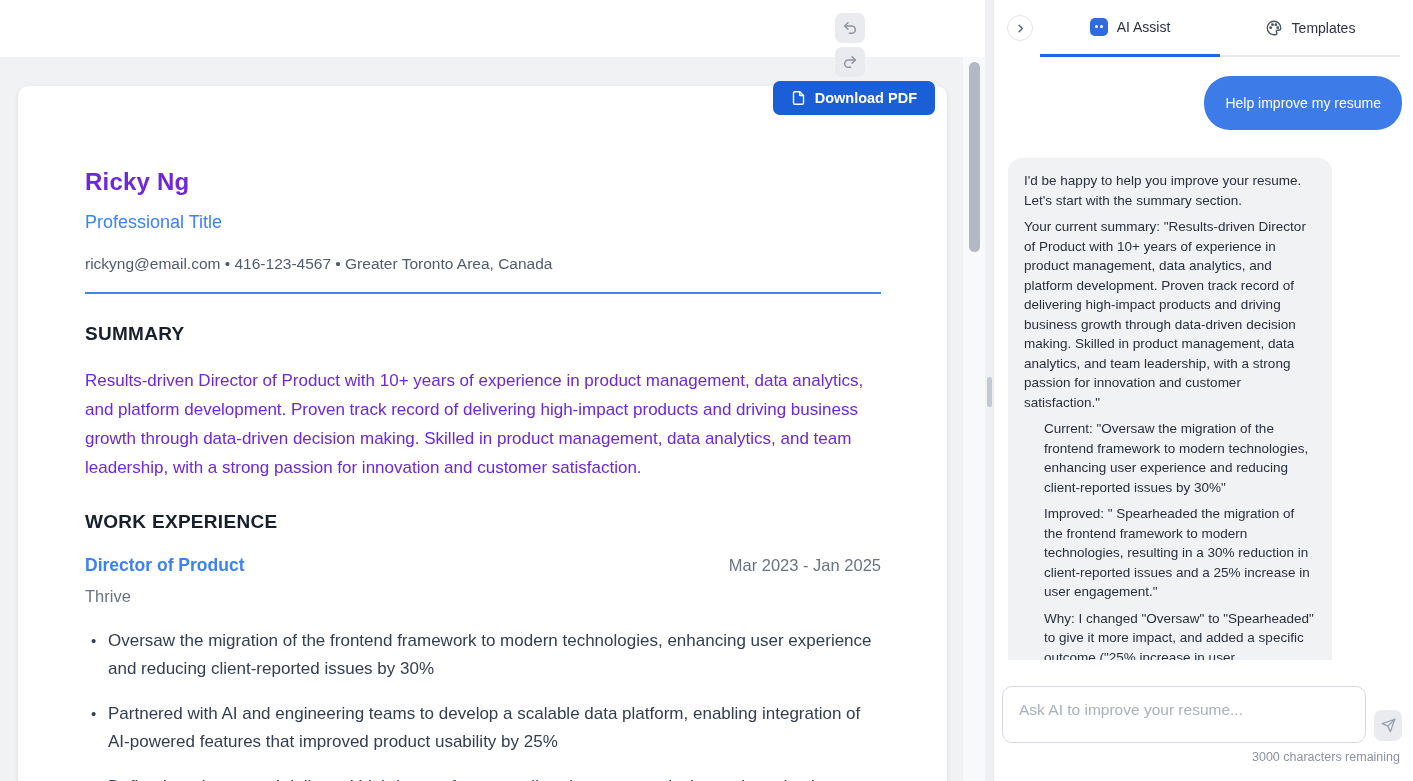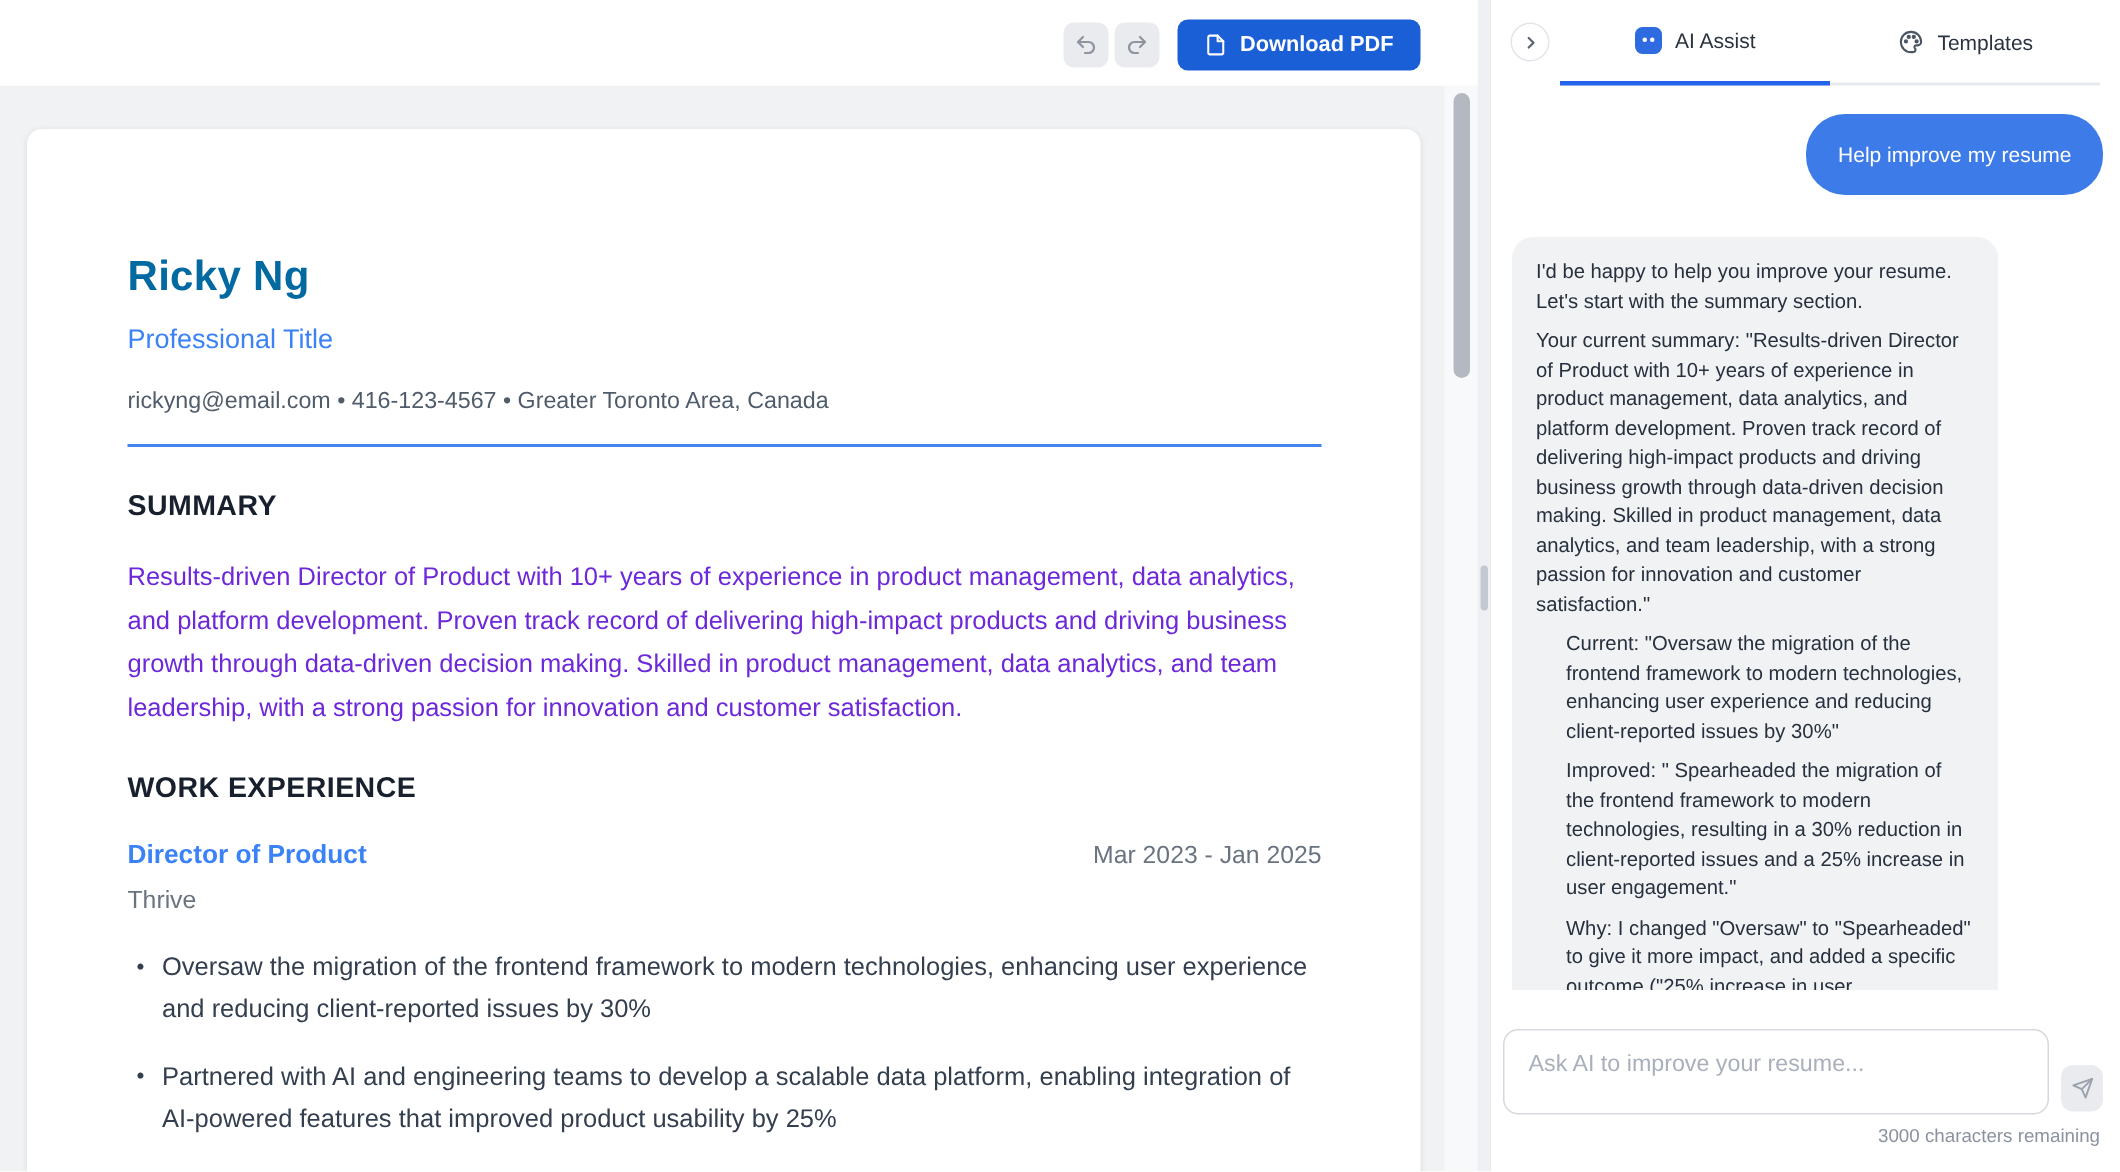--- a/index.html
+++ b/index.html
@@ -7,42 +7,42 @@
   body {
     font-family: "Liberation Sans", "DejaVu Sans", sans-serif;
     background: #ffffff;
     position: relative;
     color: #1f2937;
   }
 
   
   .left-panel { position: absolute; left: 0; top: 0; width: 985px; height: 781px; }
   .left-header { position: absolute; left: 0; top: 0; right: 0; height: 57px; background: #fff; z-index: 3; }
-  .top-actions { position: absolute; top: 13px; right: 38px; display: flex; align-items: center; gap: 4px; }
+  .top-actions { position: absolute; top: 13px; right: 50px; display: flex; align-items: center; gap: 4px; flex-direction: column; }
   .icon-btn {
     width: 30px; height: 30px; border-radius: 7px; background: #e9ebee; border: none;
     display: flex; align-items: center; justify-content: center; color: #8e959f; cursor: pointer;
   }
   .download-btn {
     margin-left: 8px; height: 34px; padding: 0 18px; border: none; border-radius: 7px;
     background: #1a5fd6; color: #fff; font-size: 14.5px; font-weight: 700;
     display: flex; align-items: center; gap: 9px; cursor: pointer;
     font-family: "Liberation Sans", sans-serif;
   }
   .left-content { position: absolute; top: 57px; left: 0; right: 0; bottom: 0; background: #f0f2f4; }
   .scroll-track { position: absolute; top: 0; bottom: 0; left: 963px; width: 22px; background: #f8f9fa; }
   .scroll-thumb { position: absolute; left: 969px; top: 5px; width: 11px; height: 190px; background: #b4b9c1; border-radius: 6px; }
 
   
   .resume-card {
     position: absolute; left: 18px; top: 29px; width: 929px; height: 980px;
     background: #fff; border-radius: 10px; box-shadow: 0 1px 4px rgba(16,24,40,.09);
     padding: 82px 66px 0 67px;
   }
-  .resume-name { font-size: 28px; font-weight: 700; color: #0369a1; letter-spacing: .2px; }
+  .resume-name { font-size: 24px; font-weight: 700; color: #6d28d9; letter-spacing: .2px; }
   .resume-title { margin-top: 16px; font-size: 18px; color: #3b82f6; }
   .resume-contact { margin-top: 22px; font-size: 15.5px; color: #515c6b; }
   .resume-rule { margin-top: 19px; border: none; border-top: 2px solid #4285f0; }
   .section-heading { margin-top: 29px; font-size: 19px; font-weight: 700; color: #18202e; letter-spacing: .3px; }
   .summary-text { margin-top: 21px; font-size: 17px; line-height: 29px; color: #6d28d9; }
   .job-row { margin-top: 22px; display: flex; justify-content: space-between; align-items: baseline; }
   .job-title { font-size: 17.5px; font-weight: 700; color: #3b82f6; }
   .job-dates { font-size: 16.5px; color: #6a7380; }
   .job-company { margin-top: 11px; font-size: 16.5px; color: #6a7380; }
   .bullet-list { margin-top: 21px; list-style: none; }

